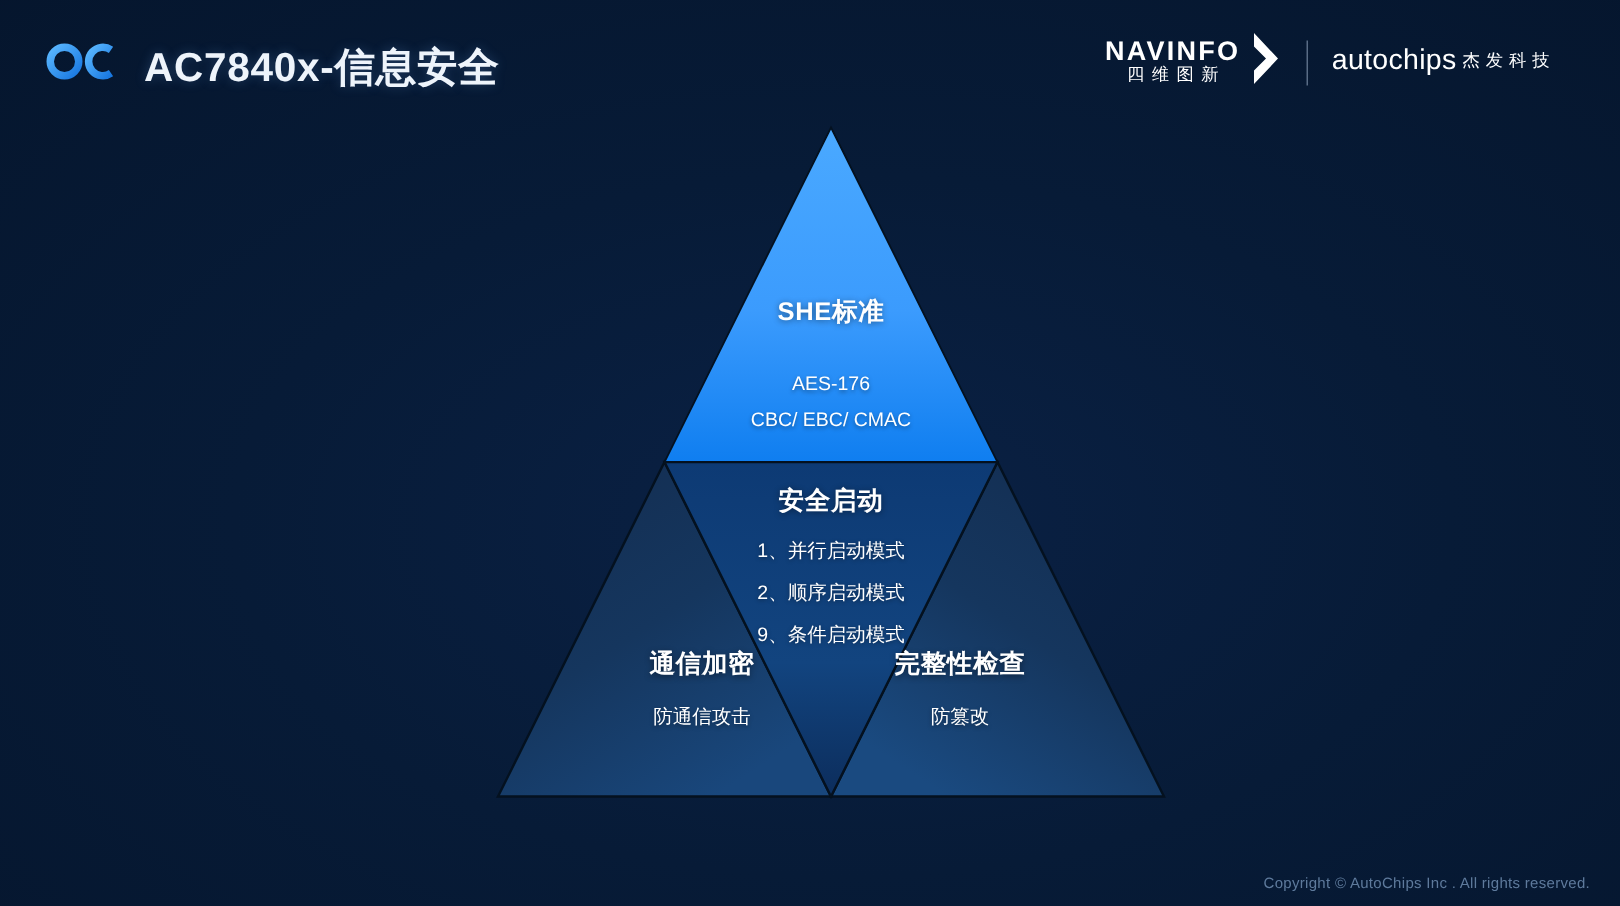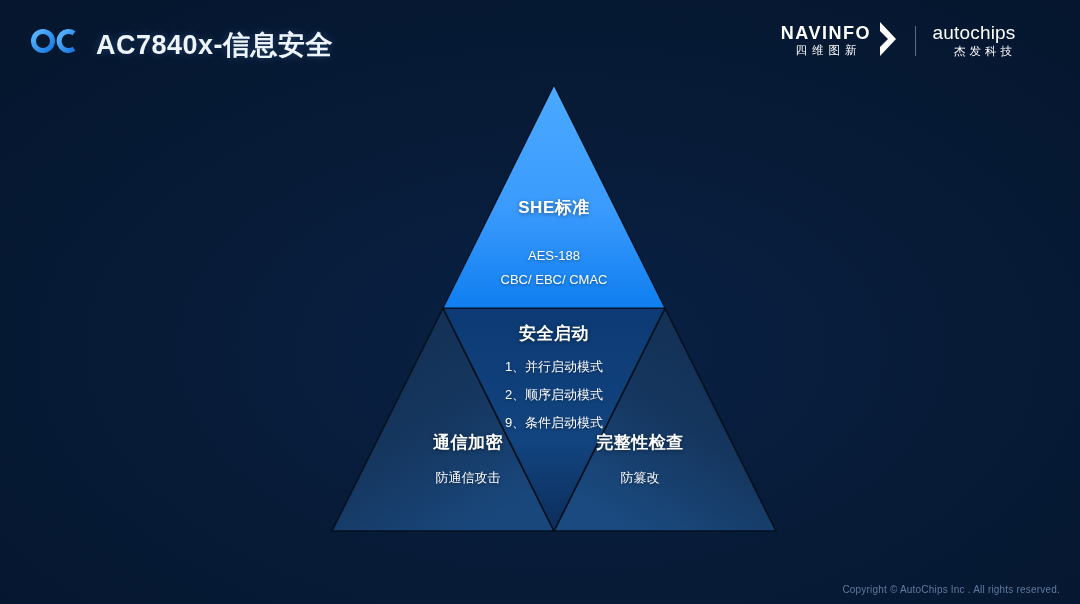--- a/index.html
+++ b/index.html
@@ -29,46 +29,46 @@
   .title {
     position:absolute; left:96px; top:27px;
     font-size:27px; font-weight:bold;
     color:#eef4fb;
     letter-spacing:0.5px;
     white-space:nowrap;
     text-shadow:0 0 8px rgba(120,180,255,0.25);
   }
 
   .brandbar {
-    position:absolute; right:31px; top:20px;
+    position:absolute; right:10px; top:20px;
     display:flex; align-items:center; gap:16px;
   }
   .brand-navinfo { display:flex; align-items:center; gap:4px; }
   .navinfo-text { display:flex; flex-direction:column; align-items:center; }
   .navinfo-en {
     font-size:18px; font-weight:bold; color:#ffffff;
     letter-spacing:1.5px; line-height:1.05;
   }
   .navinfo-cn {
     font-size:11.5px; color:#ffffff;
     letter-spacing:5px; line-height:1.3; margin-left:5px;
   }
   .navinfo-chevron { margin-left:2px; }
   .brand-div {
     width:1px; height:30px;
     background:rgba(190,210,235,0.45);
   }
-  .brand-autochips { display:flex; flex-direction:column; align-items:center; }
+  .brand-autochips { display:flex; flex-direction:row; align-items:center; }
   .autochips-en {
     font-size:19px; color:#ffffff; line-height:1.1;
     letter-spacing:0.2px;
   }
   .autochips-cn {
     font-size:11.5px; color:#ffffff;
-    letter-spacing:4px; line-height:1.4; margin-left:22px;
+    letter-spacing:4px; line-height:1.4; margin-left:4px;
   }
 
   
   .pyramid {
     position:absolute;
     left:330px; top:83px;
     width:448px; height:450px;
   }
   .pyramid svg { display:block; width:448px; height:450px; }
 
@@ -183,21 +183,21 @@
 
       <polygon points="224,448 446,448 335,225" fill="url(#gBR)" stroke="#04111f" stroke-width="1.6"></polygon>
 
       <polygon points="113,225 335,225 224,448" fill="url(#gMid)" stroke="#04111f" stroke-width="1.6"></polygon>
 
       <polygon points="224,2 335,225 113,225" fill="url(#gTop)" stroke="#04111f" stroke-width="1.2"></polygon>
     </svg>
 
     <div class="lbl top-block">
       <div class="lbl-h">SHE标准</div>
-      <div class="lbl-s">AES-188</div>
+      <div class="lbl-s">AES-176</div>
       <div class="lbl-s">CBC/ EBC/ CMAC</div>
     </div>
 
     <div class="lbl mid-block">
       <div class="lbl-h">安全启动</div>
       <div class="lbl-s">1、并行启动模式</div>
       <div class="lbl-s">2、顺序启动模式</div>
       <div class="lbl-s">9、条件启动模式</div>
     </div>
 

